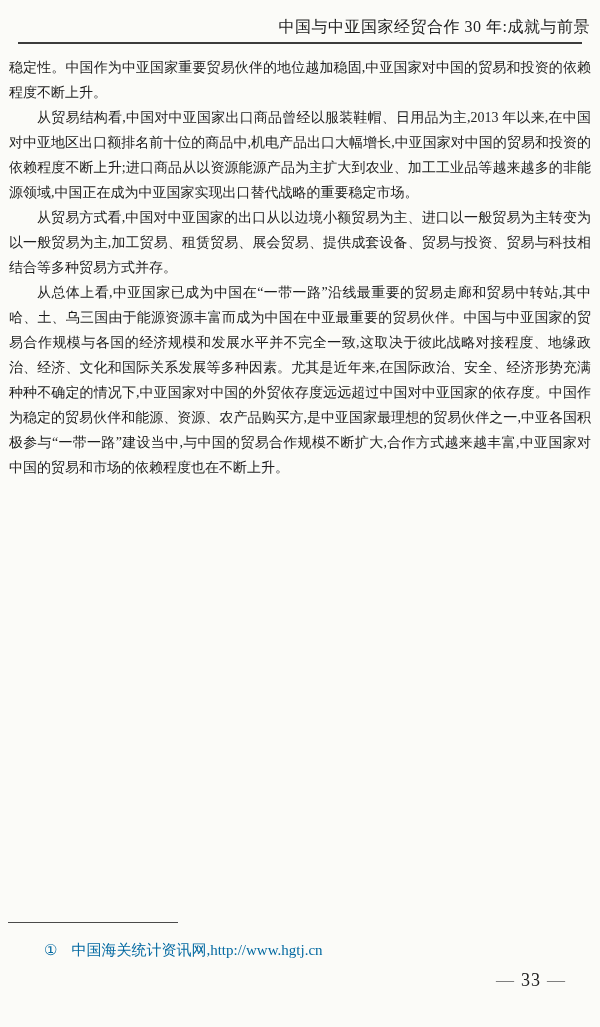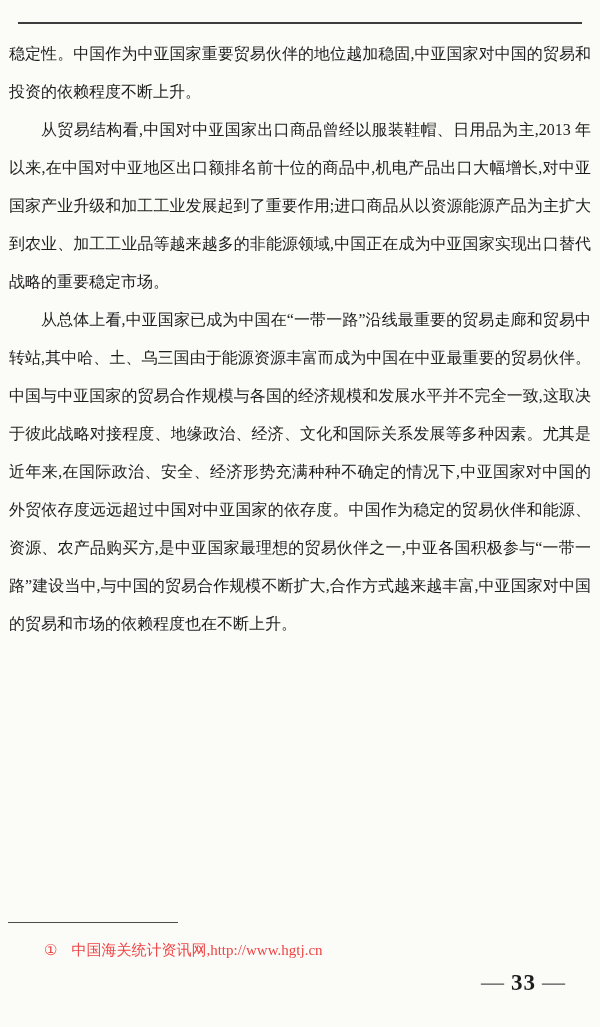--- a/index.html
+++ b/index.html
@@ -32,22 +32,22 @@
     margin: 5px 8px 0 8px;
     border-bottom: 2px solid #3c3c3c;
     height: 0;
   }
   .body-text {
     padding: 11px 9px 0 9px;
     height: 862px;
     overflow: hidden;
     box-sizing: border-box;
     text-align: justify;
-    font-size: 16px;
-    line-height: 38px;
+    font-size: 14px;
+    line-height: 25px;
     color: #1d1d1d;
   }
   .body-text p {
     margin: 0;
   }
   .body-text p.indent {
     text-indent: 2em;
   }
   .footnote-area {
     position: absolute;
@@ -58,51 +58,52 @@
   .footnote-sep {
     margin-left: 8px;
     width: 170px;
     border-top: 1.5px solid #4a4a4a;
     height: 0;
   }
   .footnote {
     margin: 17px 10px 0 44px;
     font-size: 15px;
     line-height: 20px;
-    color: #ef4444;
+    color: #0369a1;
   }
   .footnote .marker {
     margin-right: 14px;
   }
   .page-number {
     position: absolute;
     top: 970px;
     right: 28px;
-    font-size: 23px;
+    font-size: 18px;
     color: #1d1d1d;
     letter-spacing: 1px;
-    font-weight: bold;
   }
   .page-number .dash {
     color: #7a7a7a;
     padding: 0 6px;
   }
 </style>
 </head>
 <body>
 
 <div class="page">
 
   <div class="header">
+    <div class="header-title">中国与中亚国家经贸合作 30 年:成就与前景</div>
     <div class="header-rule"></div>
   </div>
 
   <div class="body-text">
     <p>稳定性。中国作为中亚国家重要贸易伙伴的地位越加稳固,中亚国家对中国的贸易和投资的依赖程度不断上升。</p>
-    <p class="indent">从贸易结构看,中国对中亚国家出口商品曾经以服装鞋帽、日用品为主,2013 年以来,在中国对中亚地区出口额排名前十位的商品中,机电产品出口大幅增长,对中亚国家产业升级和加工工业发展起到了重要作用;进口商品从以资源能源产品为主扩大到农业、加工工业品等越来越多的非能源领域,中国正在成为中亚国家实现出口替代战略的重要稳定市场。</p>
+    <p class="indent">从贸易结构看,中国对中亚国家出口商品曾经以服装鞋帽、日用品为主,2013 年以来,在中国对中亚地区出口额排名前十位的商品中,机电产品出口大幅增长,中亚国家对中国的贸易和投资的依赖程度不断上升;进口商品从以资源能源产品为主扩大到农业、加工工业品等越来越多的非能源领域,中国正在成为中亚国家实现出口替代战略的重要稳定市场。</p>
+    <p class="indent">从贸易方式看,中国对中亚国家的出口从以边境小额贸易为主、进口以一般贸易为主转变为以一般贸易为主,加工贸易、租赁贸易、展会贸易、提供成套设备、贸易与投资、贸易与科技相结合等多种贸易方式并存。</p>
     <p class="indent">从总体上看,中亚国家已成为中国在“一带一路”沿线最重要的贸易走廊和贸易中转站,其中哈、土、乌三国由于能源资源丰富而成为中国在中亚最重要的贸易伙伴。中国与中亚国家的贸易合作规模与各国的经济规模和发展水平并不完全一致,这取决于彼此战略对接程度、地缘政治、经济、文化和国际关系发展等多种因素。尤其是近年来,在国际政治、安全、经济形势充满种种不确定的情况下,中亚国家对中国的外贸依存度远远超过中国对中亚国家的依存度。中国作为稳定的贸易伙伴和能源、资源、农产品购买方,是中亚国家最理想的贸易伙伴之一,中亚各国积极参与“一带一路”建设当中,与中国的贸易合作规模不断扩大,合作方式越来越丰富,中亚国家对中国的贸易和市场的依赖程度也在不断上升。</p>
   </div>
 
   <div class="footnote-area">
     <div class="footnote-sep"></div>
     <div class="footnote">
       <span class="marker">①</span><span>中国海关统计资讯网,http://www.hgtj.cn</span>
     </div>
   </div>
 

